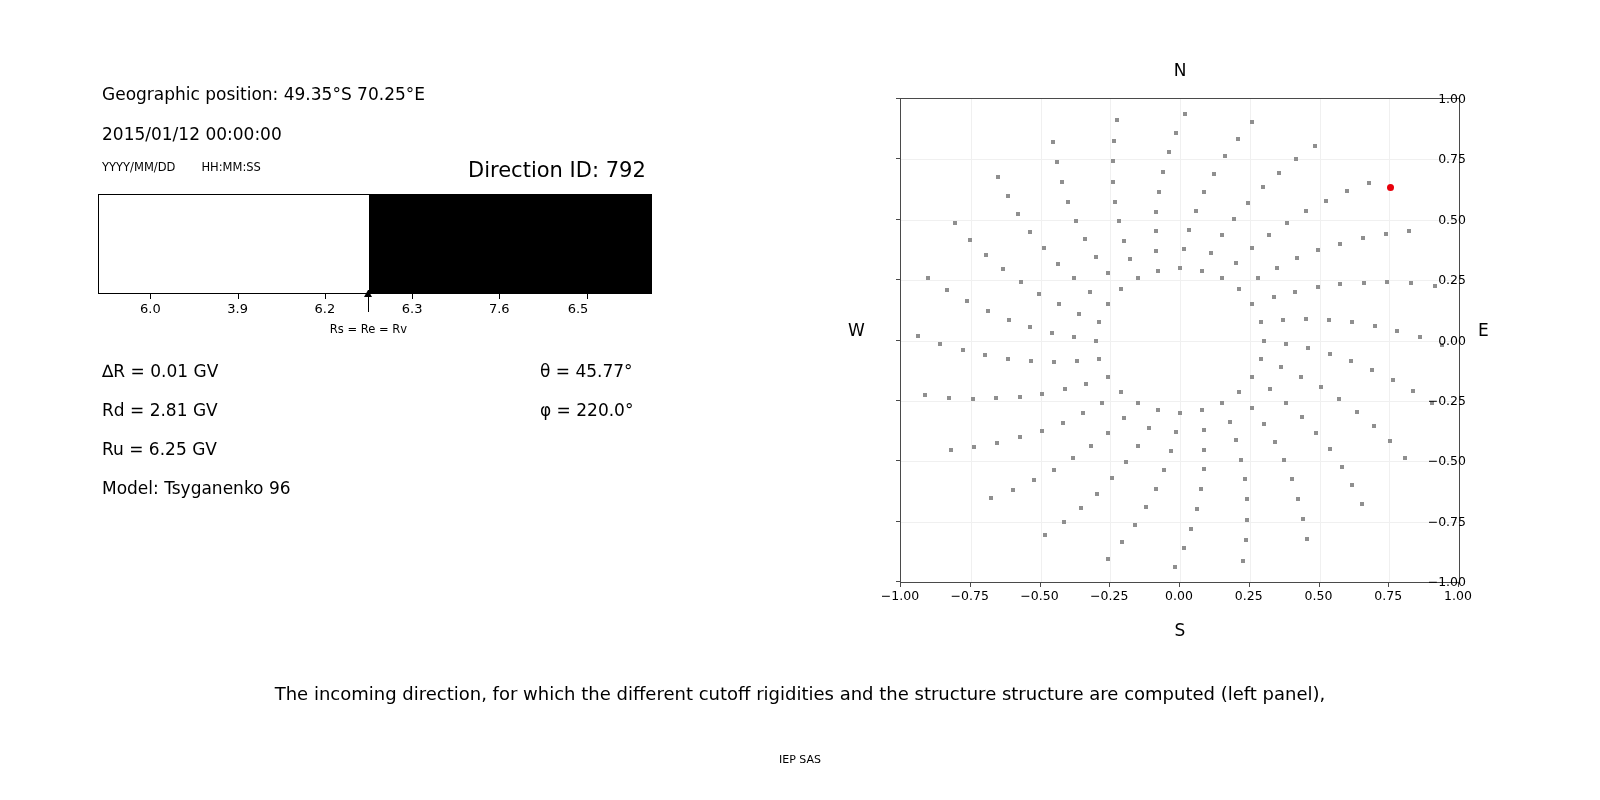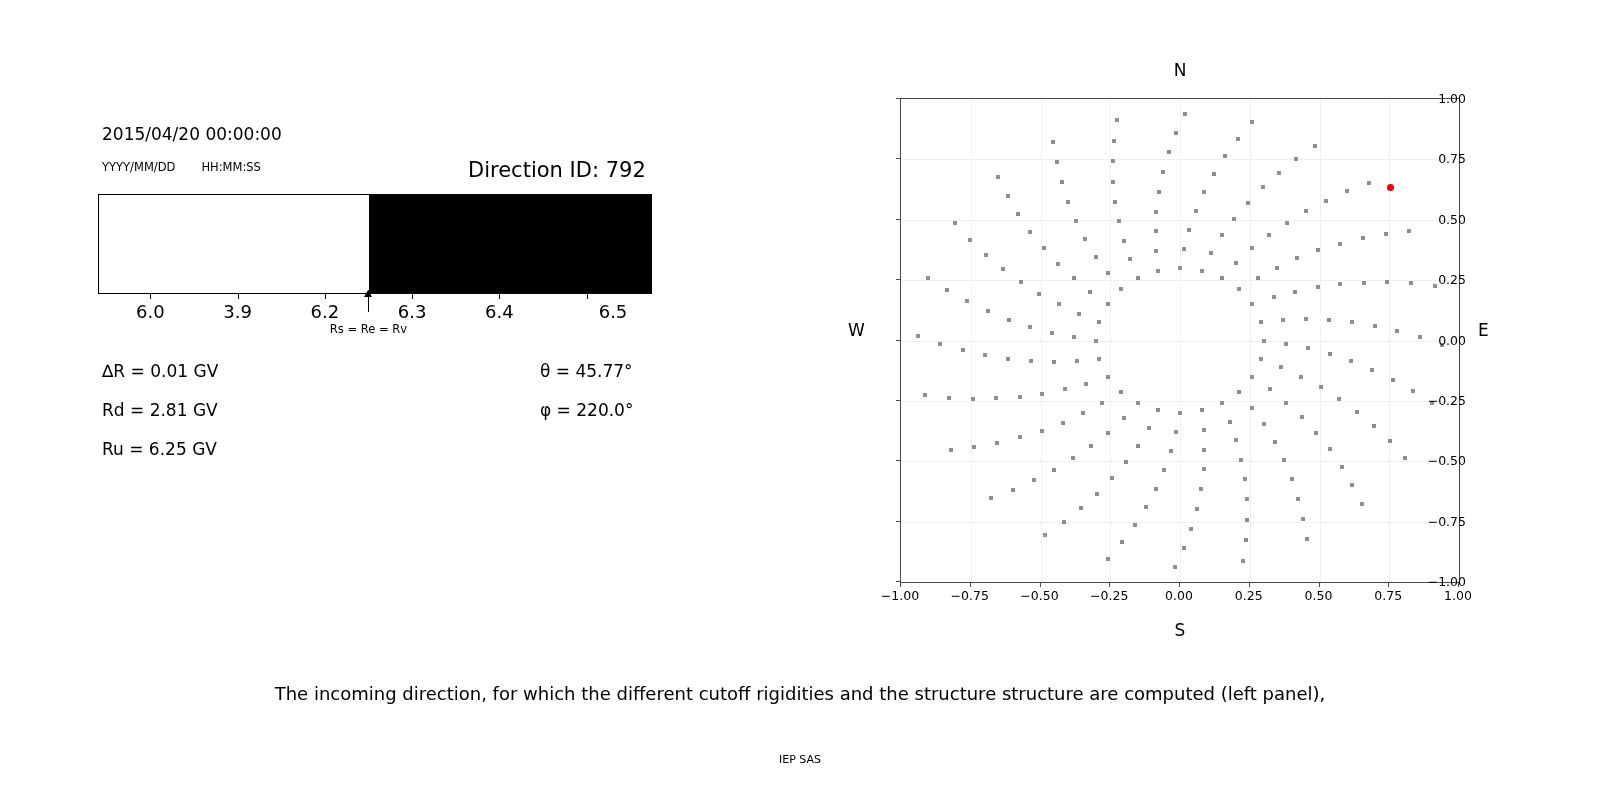--- a/index.html
+++ b/index.html
@@ -89,21 +89,21 @@
   .axis-tick {
     position: absolute;
     top: 0;
     width: 1px;
     height: 5px;
     background: #000;
   }
   .axis-tick-label {
     position: absolute;
     top: 7px;
-    font-size: 18px;
+    font-size: 13px;
     transform: translateX(-50%);
     white-space: nowrap;
   }
   .rs-arrow {
     position: absolute;
     top: 96px;
     width: 0;
     height: 0;
   }
   .rs-arrow .shaft {
@@ -247,56 +247,58 @@
     width: 1600px;
     text-align: center;
     font-size: 11px;
   }
 </style>
 </head>
 <body>
 
 <div class="panel-left">
 
-  <div class="datetime-line">2015/04/20 00:00:00</div>
+  <div class="geo-line">Geographic position: 49.35°S 70.25°E</div>
+  <div class="datetime-line">2015/01/12 00:00:00</div>
   <div class="datetime-format">
     <span>YYYY/MM/DD</span><span class="fmt-time">HH:MM:SS</span>
   </div>
   <div class="direction-id">Direction ID: 792</div>
 
   <div class="penumbra-wrap">
     <div class="penumbra-box" id="penumbra-box">
         <div class="penumbra-seg" style="left: 0px; width: 270.457px; background: rgb(255, 255, 255);"></div>
         <div class="penumbra-seg" style="left: 270.457px; width: 283.543px; background: rgb(0, 0, 0);"></div>
       </div>
     <div class="axis-ticks" id="penumbra-axis">
         <div class="axis-tick" style="left: 52.3465px;"></div>
         <div class="axis-tick-label" style="left: 52.3465px;">6.0</div>
         <div class="axis-tick" style="left: 139.591px;"></div>
         <div class="axis-tick-label" style="left: 139.591px;">3.9</div>
         <div class="axis-tick" style="left: 226.835px;"></div>
         <div class="axis-tick-label" style="left: 226.835px;">6.2</div>
         <div class="axis-tick" style="left: 314.079px;"></div>
         <div class="axis-tick-label" style="left: 314.079px;">6.3</div>
         <div class="axis-tick" style="left: 401.323px;"></div>
-        <div class="axis-tick-label" style="left: 401.323px;">6.4</div>
+        <div class="axis-tick-label" style="left: 401.323px;">7.6</div>
         <div class="axis-tick" style="left: 488.567px;"></div>
-        <div class="axis-tick-label" style="left: 515px;">6.5</div>
+        <div class="axis-tick-label" style="left: 480px;">6.5</div>
       </div>
     <div class="rs-arrow" id="rs-arrow" style="left: 270.457px;">
       <div class="shaft"></div>
       <div class="head"></div>
     </div>
     <div class="rs-label" id="rs-label" style="left: 270.457px;">Rs = Re = Rv</div>
   </div>
 
   <div class="values-left" id="values-left">
       <div class="value-row">∆R = 0.01 GV</div>
       <div class="value-row">Rd = 2.81 GV</div>
       <div class="value-row">Ru = 6.25 GV</div>
+      <div class="value-row">Model: Tsyganenko 96</div>
     </div>
   <div class="values-right" id="values-right">
       <div class="value-row">θ = 45.77°</div>
       <div class="value-row">φ = 220.0°</div>
     </div>
 </div>
 
 <div class="panel-right">
   <div class="cardinal cardinal-n">N</div>
   <div class="cardinal cardinal-s">S</div>

